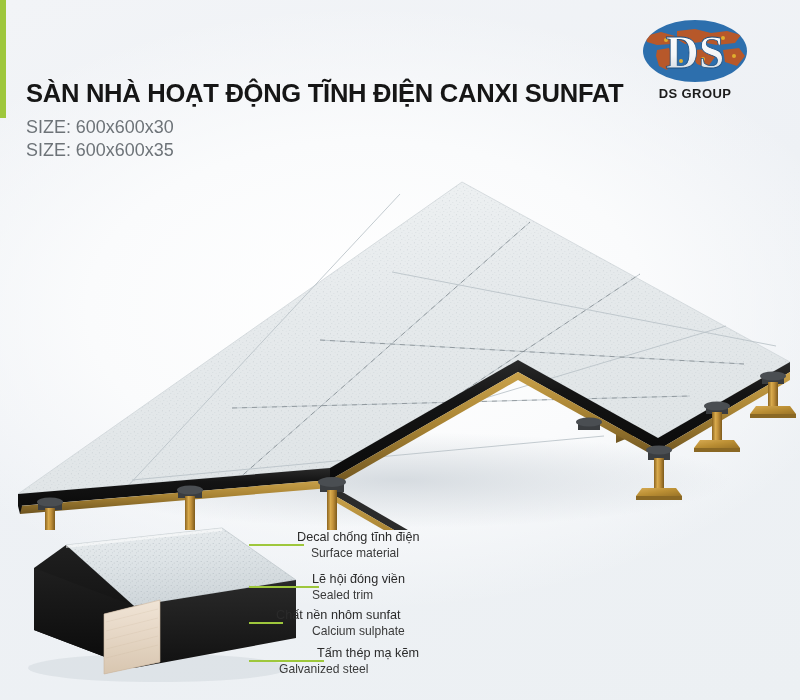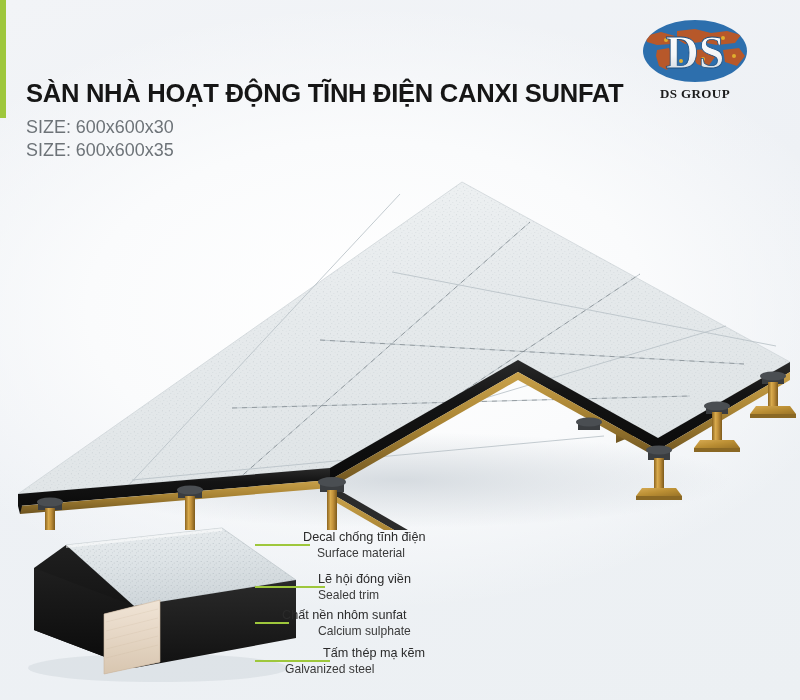--- a/index.html
+++ b/index.html
@@ -34,32 +34,32 @@
     color:#6d7378;font-size:18.5px;line-height:23px;
     transform:scaleX(0.97);transform-origin:left center;
   }
   .sizes div{white-space:nowrap;}
 
   
   .logo{position:absolute;left:631px;top:14px;width:128px;height:92px;}
   .logo svg{display:block;}
   .logo-text{
     position:absolute;left:0;top:72px;width:128px;text-align:center;
-    font-size:13px;font-weight:bold;color:#1c1c1c;letter-spacing:0.4px;font-family:Liberation Serif, serif;
+    font-size:13px;font-weight:bold;color:#1c1c1c;letter-spacing:0.4px;
   }
 
   
   .hero{position:absolute;left:0;top:150px;width:800px;height:380px;}
   .hero svg{display:block;}
 
   
   .cross{position:absolute;left:8px;top:518px;width:320px;height:170px;}
   .cross svg{display:block;}
 
-  .callouts{position:absolute;left:255px;top:518px;width:300px;height:172px;}
+  .callouts{position:absolute;left:249px;top:518px;width:300px;height:172px;}
   .callout{position:absolute;left:0;width:300px;}
   .lead{
     position:absolute;height:2px;background:#9ec73c;
   }
   .cl-vn{
     position:absolute;font-size:13.2px;color:#2b2b2b;white-space:nowrap;
     transform:scaleX(0.96);transform-origin:left center;
   }
   .cl-en{
     position:absolute;font-size:12.6px;color:#3a3a3a;white-space:nowrap;

